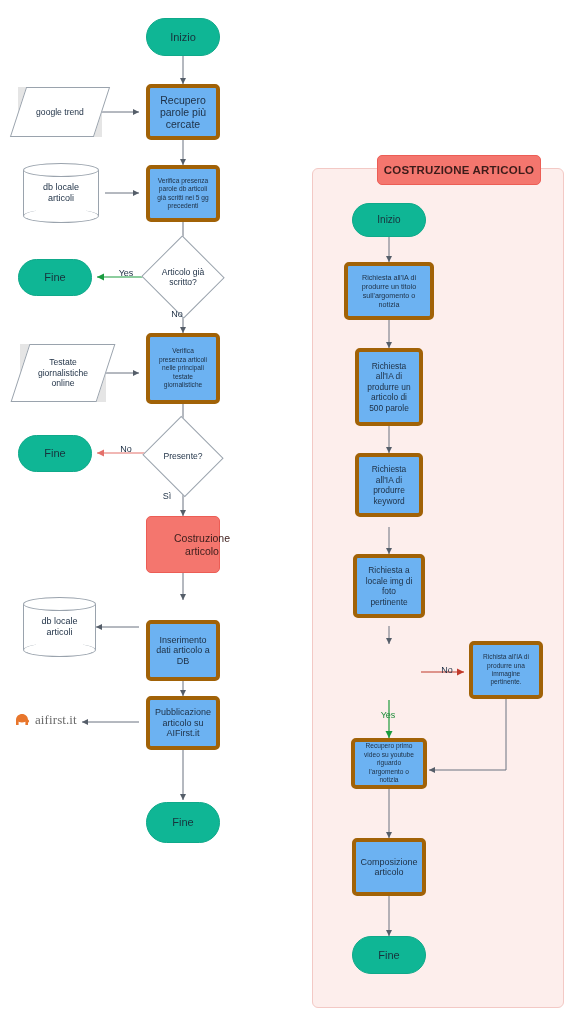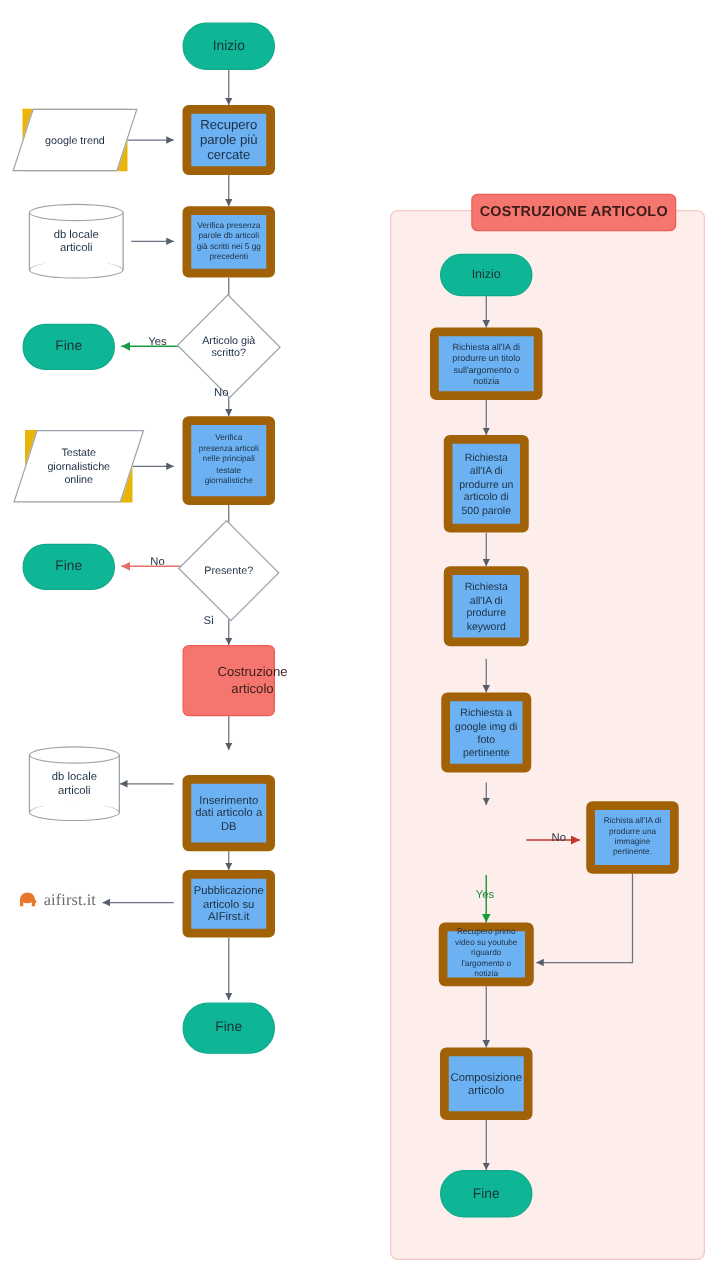--- a/index.html
+++ b/index.html
@@ -12,35 +12,35 @@
   svg.layer{position:absolute;left:0;top:0;width:577px;height:1024px;overflow:visible;}
   .node{position:absolute;box-sizing:border-box;display:flex;align-items:center;justify-content:center;text-align:center;}
   .node .lbl{display:block;line-height:1.15;white-space:pre-line;}
 
   
   .terminator{
     background:#0fb695;border:1px solid #0fa98a;border-radius:26px;
     color:#18323c;font-size:11px;
   }
   .process{
-    background:#6cb2f2;border:7px solid #a16207;border-radius:5px;
+    background:#6cb2f2;border:4px solid #a16207;border-radius:5px;
     color:#1d2f44;font-size:10.5px;
   }
   .process.small .lbl{font-size:7.2px;line-height:1.25;}
   .process.tiny .lbl{font-size:6.6px;line-height:1.28;}
   .danger{
     background:#f4766e;border:1px solid #ec5d55;border-radius:5px;
     color:#40201e;font-size:10.5px;
   }
   .decision{background:transparent;border:none;color:#1d2f44;font-size:9.5px;}
   .decision .dshape{position:absolute;left:0;top:0;width:100%;height:100%;
     background:#ffffff;border:1px solid #9aa3ad;transform:rotate(45deg);box-sizing:border-box;}
   .decision .lbl{position:relative;z-index:2;font-size:8.6px;line-height:1.2;}
   .io{
-    background:#eab308;border:none;color:#1d2f44;font-size:9px;
+    background:#e5e5e5;border:none;color:#1d2f44;font-size:9px;
   }
   .io .para{position:absolute;left:0;top:0;width:100%;height:100%;
     background:#fff;border:1px solid #9aa3ad;transform:skewX(-18deg);box-sizing:border-box;}
   .io .lbl{position:relative;z-index:2;font-size:8.6px;line-height:1.22;}
   .db{background:transparent;border:none;color:#1d2f44;}
   .db .cyl-body{position:absolute;left:0;top:7px;width:100%;height:calc(100% - 14px);
     background:#fff;border-left:1px solid #9aa3ad;border-right:1px solid #9aa3ad;box-sizing:border-box;}
   .db .cyl-top{position:absolute;left:0;top:0;width:100%;height:14px;
     background:#fff;border:1px solid #9aa3ad;border-radius:50%;box-sizing:border-box;}
   .db .cyl-bot{position:absolute;left:0;bottom:0;width:100%;height:14px;
@@ -281,21 +281,21 @@
 
   <div class="node process small" style="left:355px;top:453px;width:68px;height:64px;">
     <span class="lbl" style="font-size:8.4px;">Richiesta
 all'IA di
 produrre
 keyword</span>
   </div>
 
   <div class="node process small" style="left:353px;top:554px;width:72px;height:64px;">
     <span class="lbl" style="font-size:8.4px;">Richiesta a
-google img di
+locale img di
 foto
 pertinente</span>
   </div>
 
 
   <div class="edge-label" style="left:434px;top:663px;width:26px;height:14px;">
     <span>No</span>
   </div>
   <div class="edge-label" style="left:372px;top:708px;width:32px;height:14px;color:#1f8c3a;">
     <span>Yes</span>

